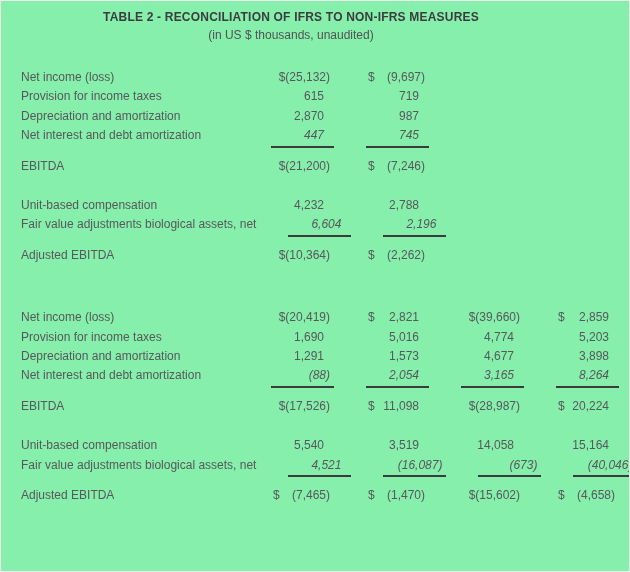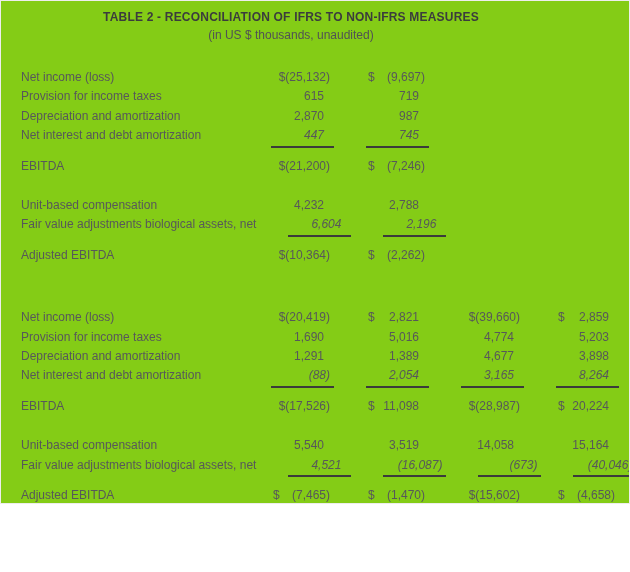--- a/index.html
+++ b/index.html
@@ -1,20 +1,20 @@
 <!DOCTYPE html>
 <html><head>
 <meta charset="utf-8">
 <style>
   html, body { margin: 0; padding: 0; background: #fff; }
   #frame {
-    width: 630px; height: 504px;
+    width: 630px; height: 572px;
     box-sizing: border-box;
     border: 1px solid #ededed;
-    background: #84cc16;
+    background: #86efac;
     font-family: "Liberation Sans", "DejaVu Sans", sans-serif;
     font-size: 12px;
     color: #57585a;
     padding: 0 10px 0 20px;
     overflow: hidden;
   }
   
   .table-head { width: 540px; text-align: center; }
   .doc-title {
     margin-top: 9px;
@@ -131,21 +131,21 @@
       <div class="row">
         <div class="label">Provision for income taxes</div>
         <div class="num">1,690</div>
         <div class="num">5,016</div>
         <div class="num">4,774</div>
         <div class="num">5,203</div>
       </div>
       <div class="row">
         <div class="label">Depreciation and amortization</div>
         <div class="num">1,291</div>
-        <div class="num">1,389</div>
+        <div class="num">1,573</div>
         <div class="num">4,677</div>
         <div class="num">3,898</div>
       </div>
       <div class="row">
         <div class="label">Net interest and debt amortization</div>
         <div class="num rule paren">(88)</div>
         <div class="num rule">2,054</div>
         <div class="num rule">3,165</div>
         <div class="num rule">8,264</div>
       </div>

